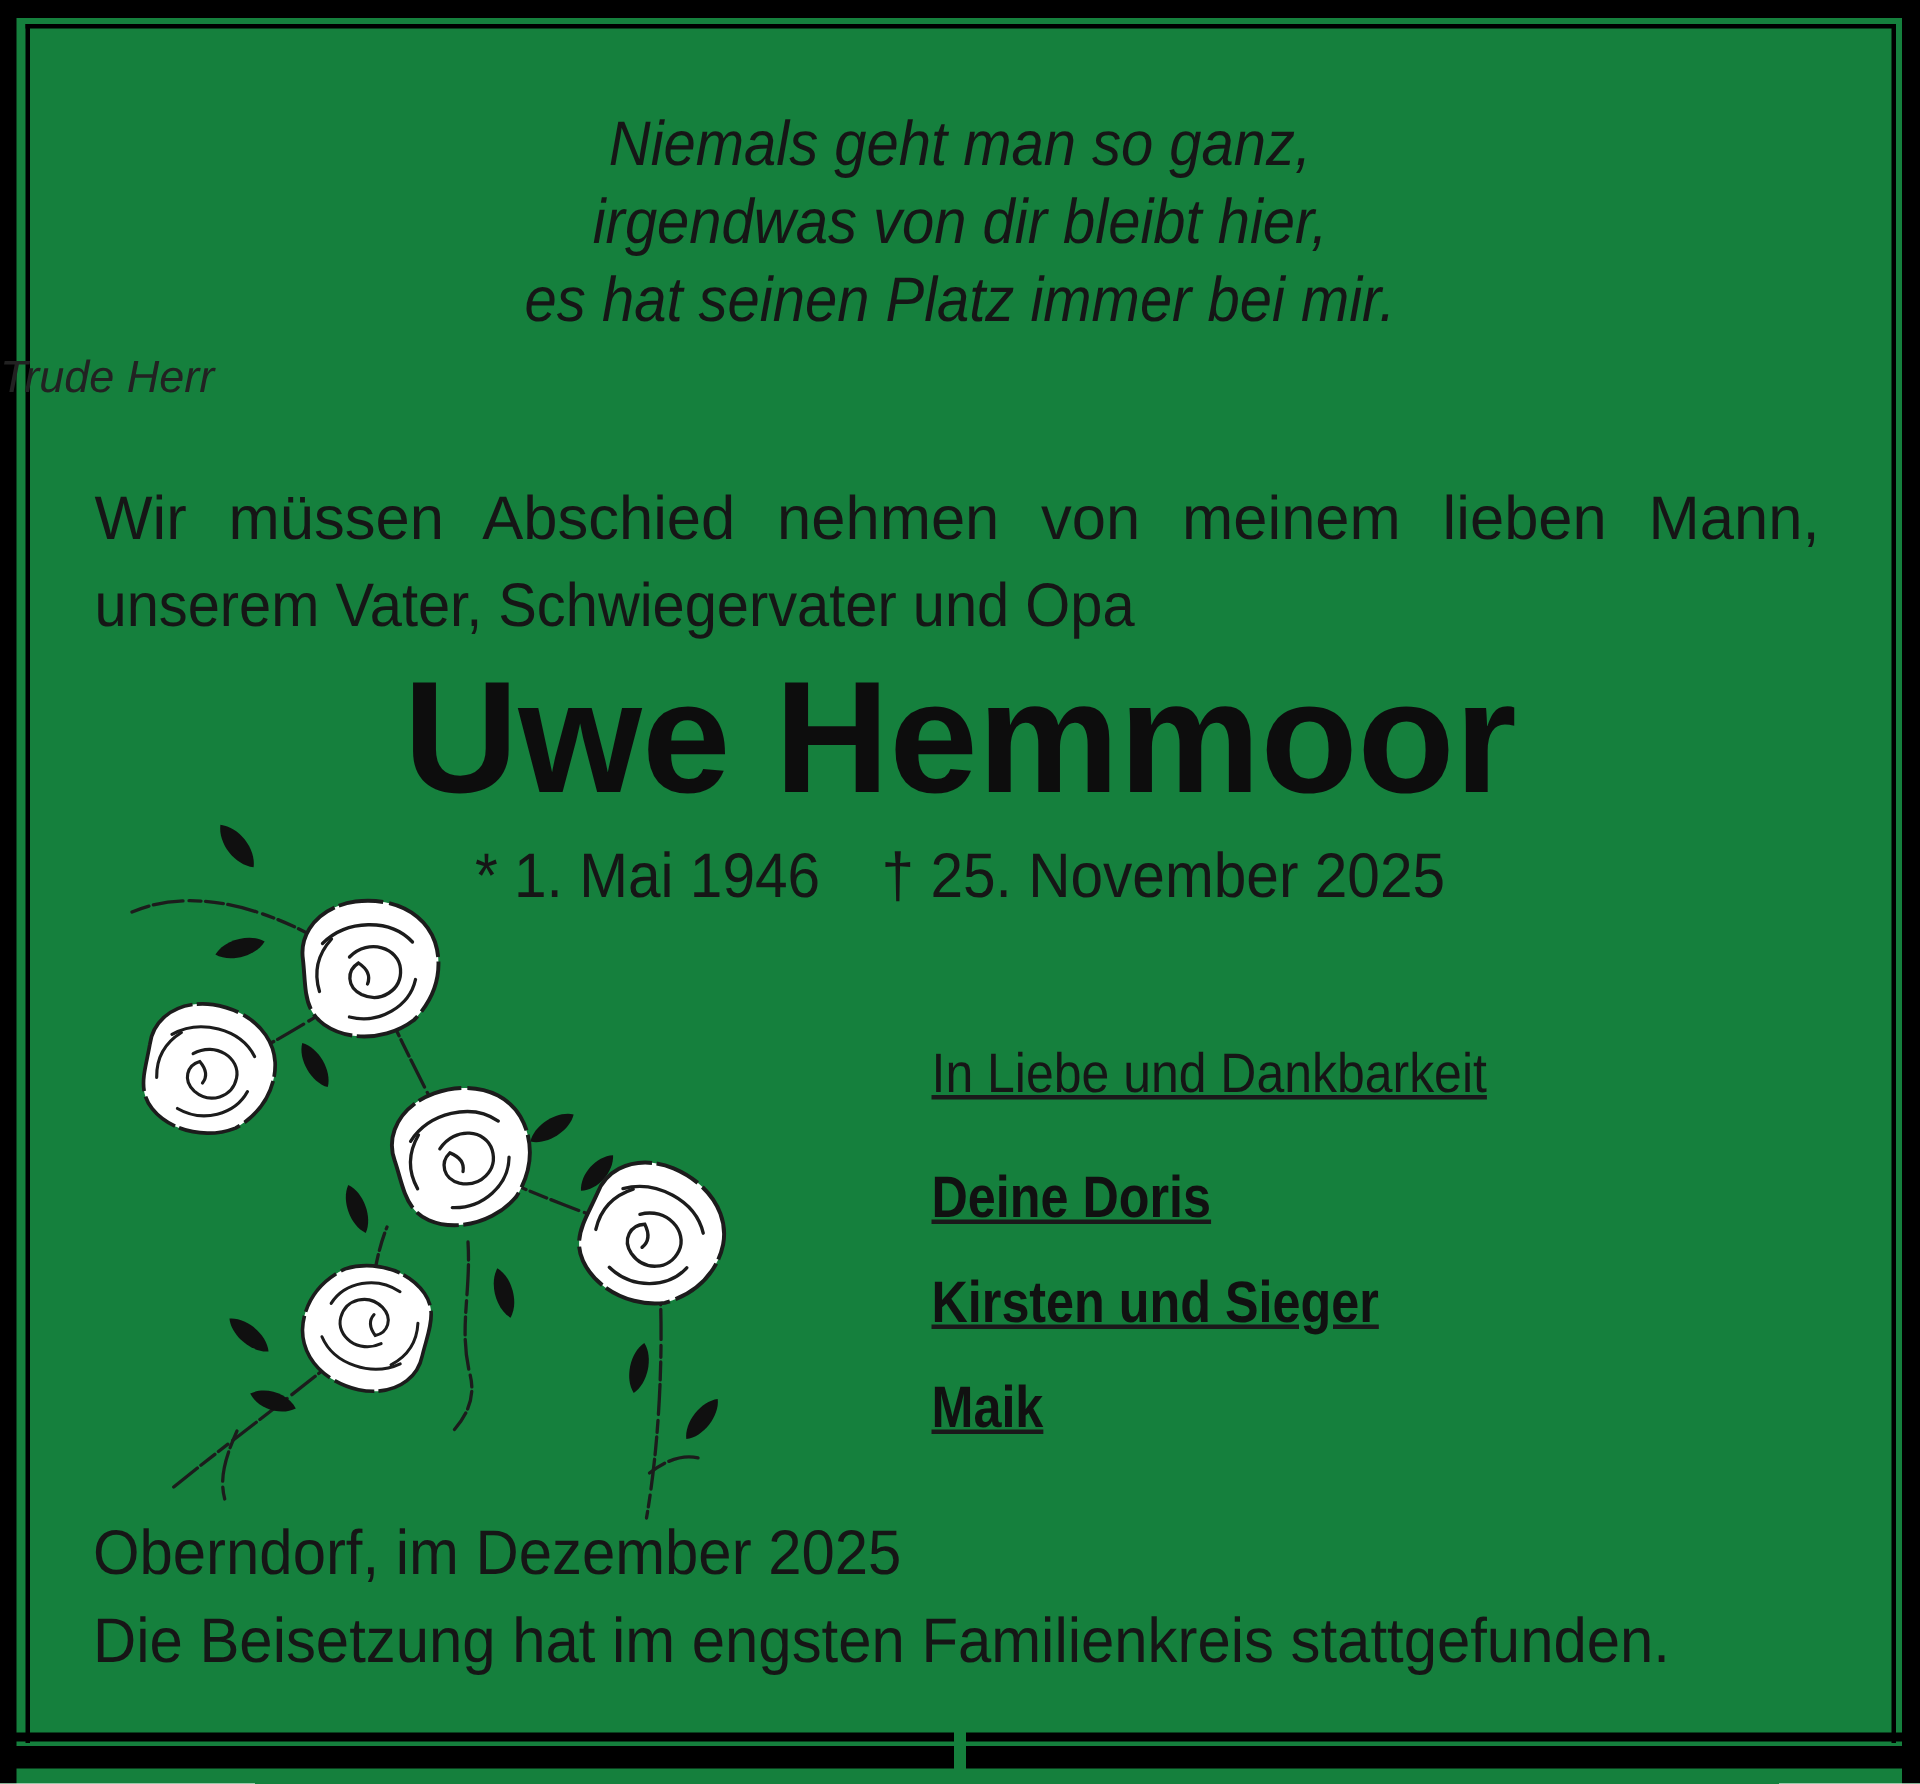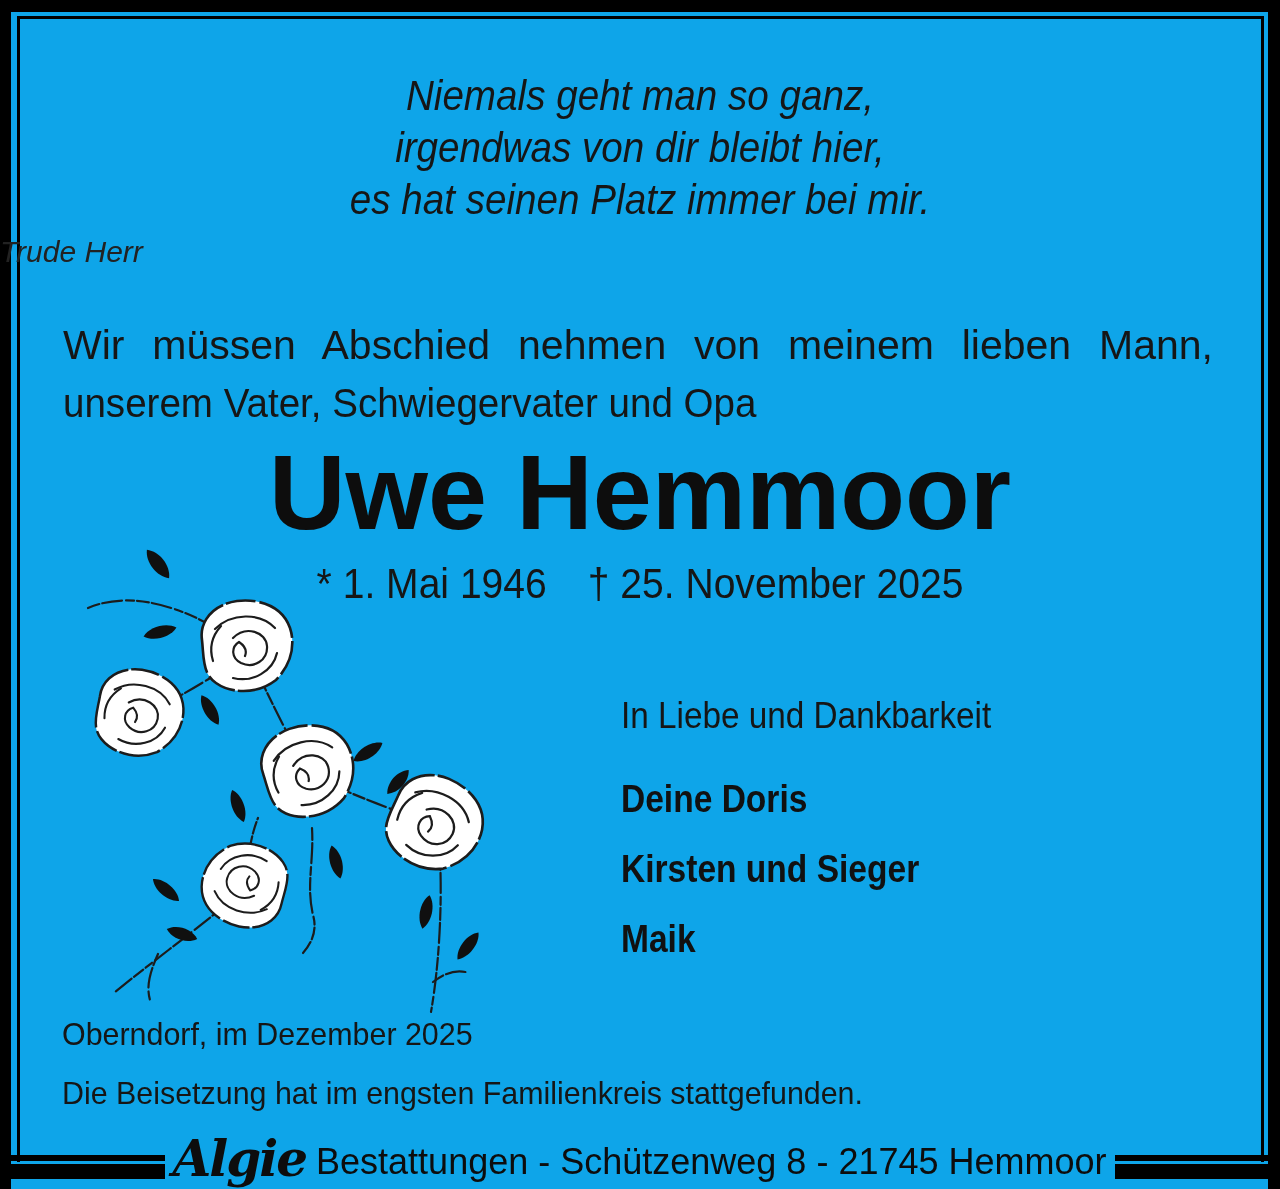--- a/index.html
+++ b/index.html
@@ -1,21 +1,21 @@
 <!DOCTYPE html>
 <html><head>
 <meta charset="utf-8">
 <style>
   * { margin: 0; padding: 0; box-sizing: border-box; }
   html, body { background: #ffffff; }
   .canvas {
     position: relative;
     width: 1280px;
     height: 1189px;
-    background: #0ea5e9;
+    background: #15803d;
     color: #1a1a1a;
     font-family: "Liberation Sans", sans-serif;
     overflow: hidden;
   }
 
   
   .frame-top    { position: absolute; left: 0; top: 0; width: 100%; height: 12px; background: #000; }
   .frame-left   { position: absolute; left: 0; top: 0; width: 11px; height: 100%; background: #000; }
   .frame-right  { position: absolute; right: 0; top: 0; width: 12px; height: 100%; background: #000; }
   .frame-inner  {
@@ -39,30 +39,30 @@
   
   .deceased-name { position: absolute; left: 0; top: 440px; width: 1280px; text-align: center;
                    font-size: 106px; line-height: 104px; font-weight: bold; color: #0d0d0d;
                    letter-spacing: 0px; }
   .dates { position: absolute; left: 0; top: 560px; width: 1280px; text-align: center;
            font-size: 42px; line-height: 48px; color: #161616;
            transform: scaleX(0.93); transform-origin: 50% 50%; }
   .dates .birth { margin-right: 44px; }
 
   
-  .mourners { position: absolute; left: 621px; top: 692px; }
+  .mourners { position: absolute; left: 621px; top: 692px; text-decoration: underline; }
   .mourners-intro { font-size: 37px; line-height: 48px; color: #161616;
                     transform: scaleX(0.9); transform-origin: 0 50%; }
   .mourner-name { font-size: 39px; font-weight: bold; line-height: 70px; color: #111;
                   transform: scaleX(0.86); transform-origin: 0 50%; }
   .mourner-name.first { margin-top: 24px; }
 
   
   .closing { position: absolute; left: 62px; top: 1005px; width: 1160px;
-             font-size: 32px; line-height: 59px; color: #161616; }
+             font-size: 42px; line-height: 59px; color: #161616; }
   .closing-line { transform: scaleX(0.95); transform-origin: 0 50%; }
 
   
   .footer { position: absolute; left: 8px; right: 9px; top: 1132px; height: 52px;
             display: flex; align-items: flex-end; gap: 8px; }
   .footer-rule { flex: 1 1 auto; display: flex; flex-direction: column;
                  justify-content: flex-end; gap: 3px; padding-bottom: 5px; }
   .footer-rule .thin  { height: 6px;  background: #000; }
   .footer-rule .thick { height: 15px; background: #000; }
   .footer-text { flex: 0 0 auto; white-space: nowrap; font-size: 36px; line-height: 44px;
@@ -179,23 +179,19 @@
   <div class="closing">
     <div class="closing-line">Oberndorf, im Dezember 2025</div>
     <div class="closing-line">Die Beisetzung hat im engsten Familienkreis stattgefunden.</div>
   </div>
 
   <div class="footer">
     <div class="footer-rule">
       <div class="thin"></div>
       <div class="thick"></div>
     </div>
-    <div class="footer-text">
-      <span class="footer-brand">Algie</span>
-      <span>Bestattungen - Schützenweg 8 - 21745 Hemmoor</span>
-    </div>
     <div class="footer-rule">
       <div class="thin"></div>
       <div class="thick"></div>
     </div>
   </div>
 
 </div>
 
 </body></html>

